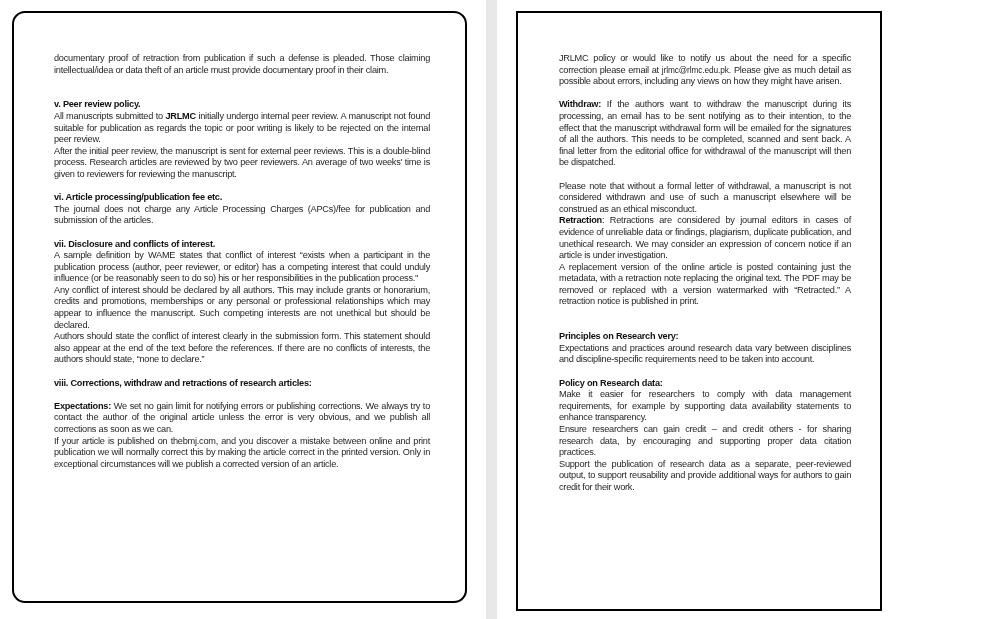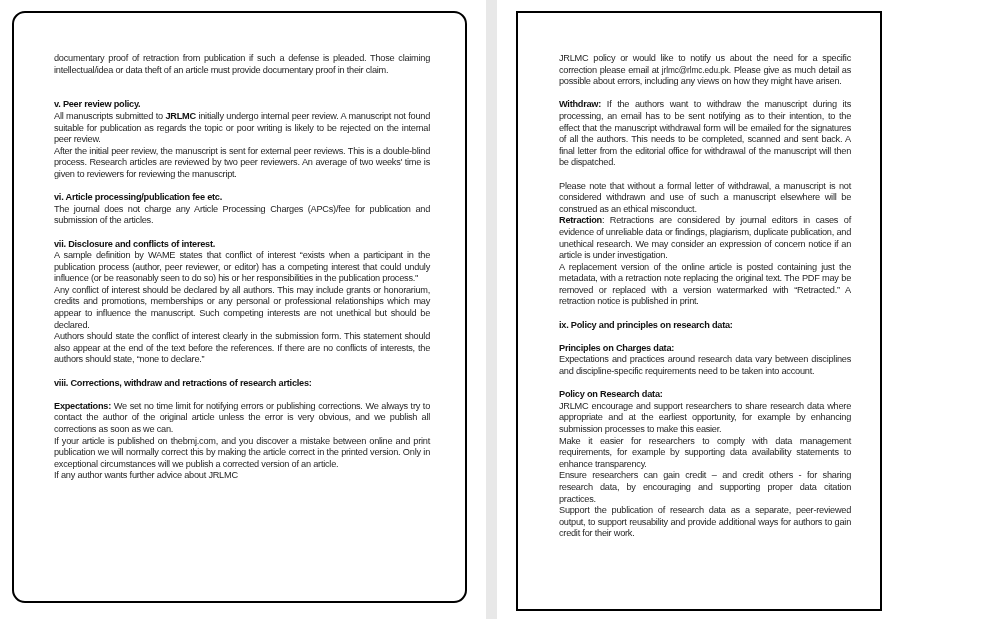--- a/index.html
+++ b/index.html
@@ -83,37 +83,34 @@
       <div class="para"><span class="bold">vi. Article processing/publication fee etc.</span></div>
       <div class="para"><span>The journal does not charge any Article Processing Charges (APCs)/fee for publication and submission of the articles.</span></div>
       <div class="blank-line"></div>
       <div class="para"><span class="bold">vii. Disclosure and conflicts of interest.</span></div>
       <div class="para"><span>A sample definition by WAME states that conflict of interest “exists when a participant in the publication process (author, peer reviewer, or editor) has a competing interest that could unduly influence (or be reasonably seen to do so) his or her responsibilities in the publication process.''</span></div>
       <div class="para"><span>Any conflict of interest should be declared by all authors. This may include grants or honorarium, credits and promotions, memberships or any personal or professional relationships which may appear to influence the manuscript. Such competing interests are not unethical but should be declared.</span></div>
       <div class="para"><span>Authors should state the conflict of interest clearly in the submission form. This statement should also appear at the end of the text before the references. If there are no conflicts of interests, the authors should state, “none to declare.”</span></div>
       <div class="blank-line"></div>
       <div class="para"><span class="bold">viii. Corrections, withdraw and retractions of research articles:</span></div>
       <div class="blank-line"></div>
-      <div class="para"><span class="bold">Expectations:</span><span> We set no time limit for notifying errors or publishing corrections. We always try to contact the author of the original article unless the error is very obvious, and we publish all corrections as soon as we can.</span></div>
+      <div class="para"><span class="bold">Expectations:</span><span> We set no gain limit for notifying errors or publishing corrections. We always try to contact the author of the original article unless the error is very obvious, and we publish all corrections as soon as we can.</span></div>
       <div class="para"><span>If your article is published on thebmj.com, and you discover a mistake between online and print publication we will normally correct this by making the article correct in the printed version. Only in exceptional circumstances will we publish a corrected version of an article.</span></div>
-      <div class="para"><span>If any author wants further advice about JRLMC</span></div>
     </div>
   <div class="page page-right">
       <div class="para"><span>JRLMC policy or would like to notify us about the need for a specific correction please email at </span><span class="email">jrlmc@rlmc.edu.pk.</span><span> Please give as much detail as possible about errors, including any views on how they might have arisen.</span></div>
       <div class="blank-line"></div>
       <div class="para"><span class="bold">Withdraw:</span><span> If the authors want to withdraw the manuscript during its processing, an email has to be sent notifying as to their intention, to the effect that the manuscript withdrawal form will be emailed for the signatures of all the authors. This needs to be completed, scanned and sent back. A final letter from the editorial office for withdrawal of the manuscript will then be dispatched.</span></div>
       <div class="blank-line"></div>
       <div class="para"><span>Please note that without a formal letter of withdrawal, a manuscript is not considered withdrawn and use of such a manuscript elsewhere will be construed as an ethical misconduct.</span></div>
       <div class="para"><span class="bold">Retraction</span><span>: Retractions are considered by journal editors in cases of evidence of unreliable data or findings, plagiarism, duplicate publication, and unethical research. We may consider an expression of concern notice if an article is under investigation.</span></div>
       <div class="para"><span>A replacement version of the online article is posted containing just the metadata, with a retraction note replacing the original text. The PDF may be removed or replaced with a version watermarked with “Retracted.” A retraction notice is published in print.</span></div>
       <div class="blank-line"></div>
-      <div class="para"><span class="bold">ix. Policy and principles on research data:</span></div>
       <div class="blank-line"></div>
-      <div class="para"><span class="bold">Principles on Charges data:</span></div>
+      <div class="para"><span class="bold">Principles on Research very:</span></div>
       <div class="para"><span>Expectations and practices around research data vary between disciplines and discipline-specific requirements need to be taken into account.</span></div>
       <div class="blank-line"></div>
       <div class="para"><span class="bold">Policy on Research data:</span></div>
-      <div class="para"><span>JRLMC encourage and support researchers to share research data where appropriate and at the earliest opportunity, for example by enhancing submission processes to make this easier.</span></div>
       <div class="para"><span>Make it easier for researchers to comply with data management requirements, for example by supporting data availability statements to enhance transparency.</span></div>
       <div class="para"><span>Ensure researchers can gain credit – and credit others - for sharing research data, by encouraging and supporting proper data citation practices.</span></div>
       <div class="para"><span>Support the publication of research data as a separate, peer-reviewed output, to support reusability and provide additional ways for authors to gain credit for their work.</span></div>
     </div>
 </div>
 
 </body></html>

